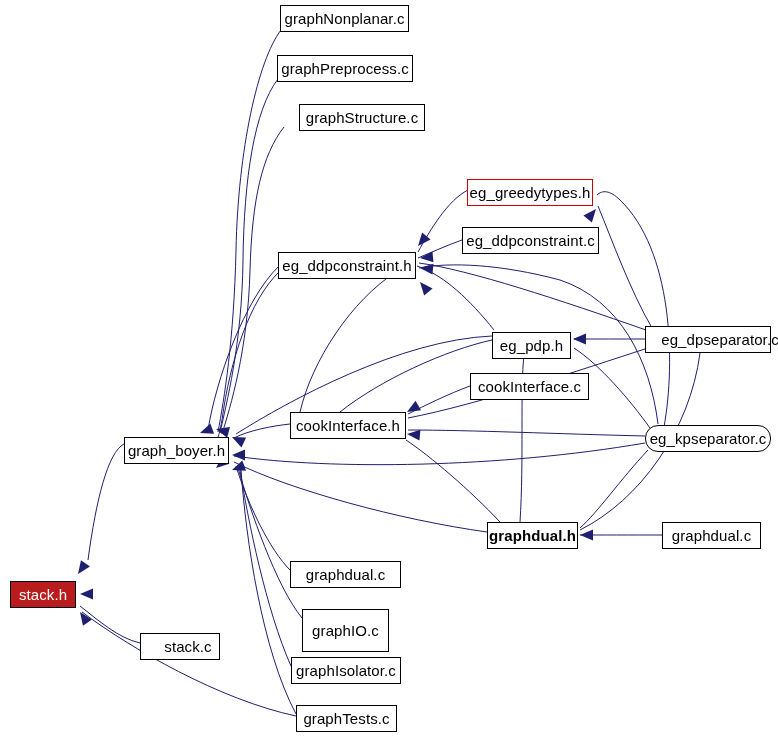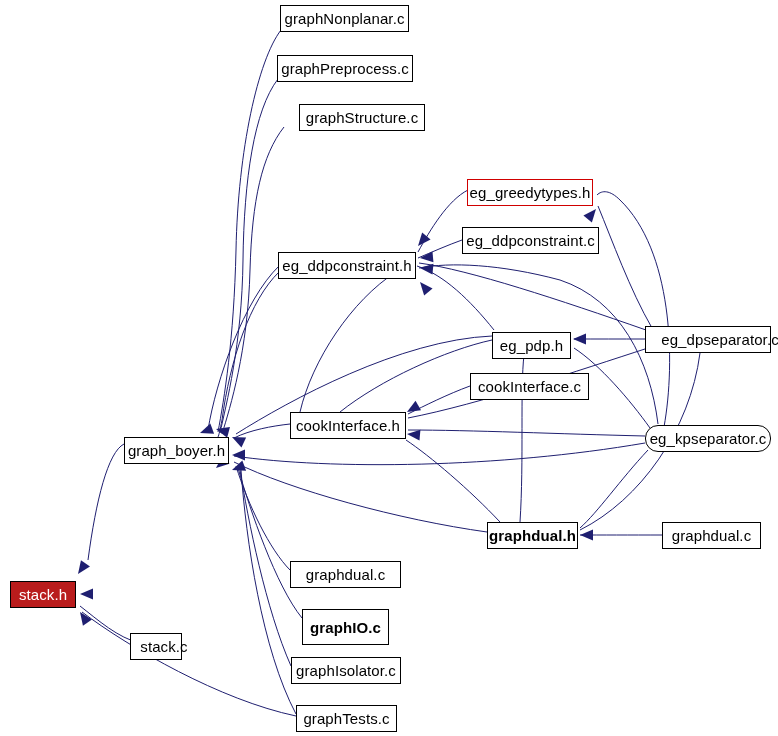--- a/index.html
+++ b/index.html
@@ -150,24 +150,24 @@
     </div>
     <div class="node" style="left: 662px; top: 522px; width: 99px; height: 27px;">
       <span class="node-label">graphdual.c</span>
     </div>
     <div class="node root" style="left: 10px; top: 581px; width: 66px; height: 27px;">
       <span class="node-label">stack.h</span>
     </div>
     <div class="node" style="left: 290px; top: 561px; width: 111px; height: 27px;">
       <span class="node-label">graphdual.c</span>
     </div>
-    <div class="node" style="left: 302px; top: 609px; width: 87px; height: 36px; font-weight: bold;">
+    <div class="node" style="left: 302px; top: 609px; width: 87px; height: 43px;">
       <span class="node-label">graphIO.c</span>
     </div>
-    <div class="node" style="left: 130px; top: 633px; width: 52px; height: 27px; padding-left: 16px;">
+    <div class="node" style="left: 140px; top: 633px; width: 80px; height: 27px; padding-left: 16px;">
       <span class="node-label">stack.c</span>
     </div>
     <div class="node" style="left: 291px; top: 657px; width: 110px; height: 27px;">
       <span class="node-label">graphIsolator.c</span>
     </div>
     <div class="node" style="left: 296px; top: 705px; width: 101px; height: 27px;">
       <span class="node-label">graphTests.c</span>
     </div>
   </div>
 

